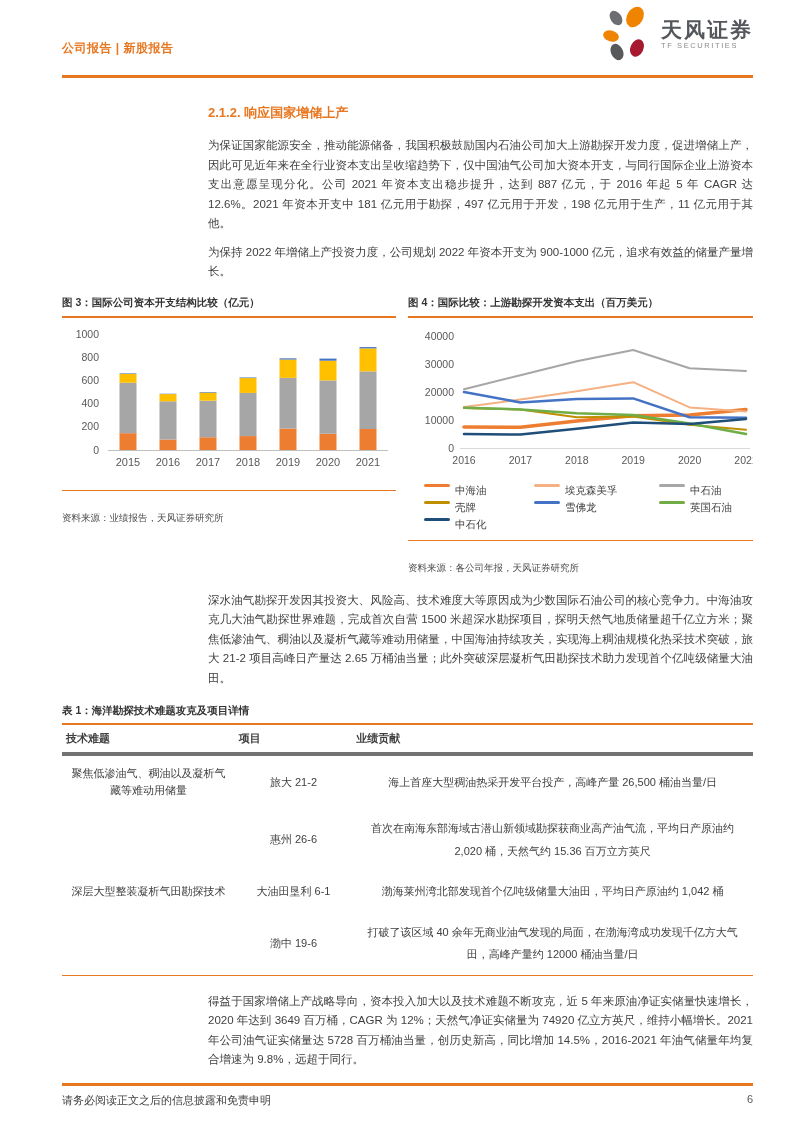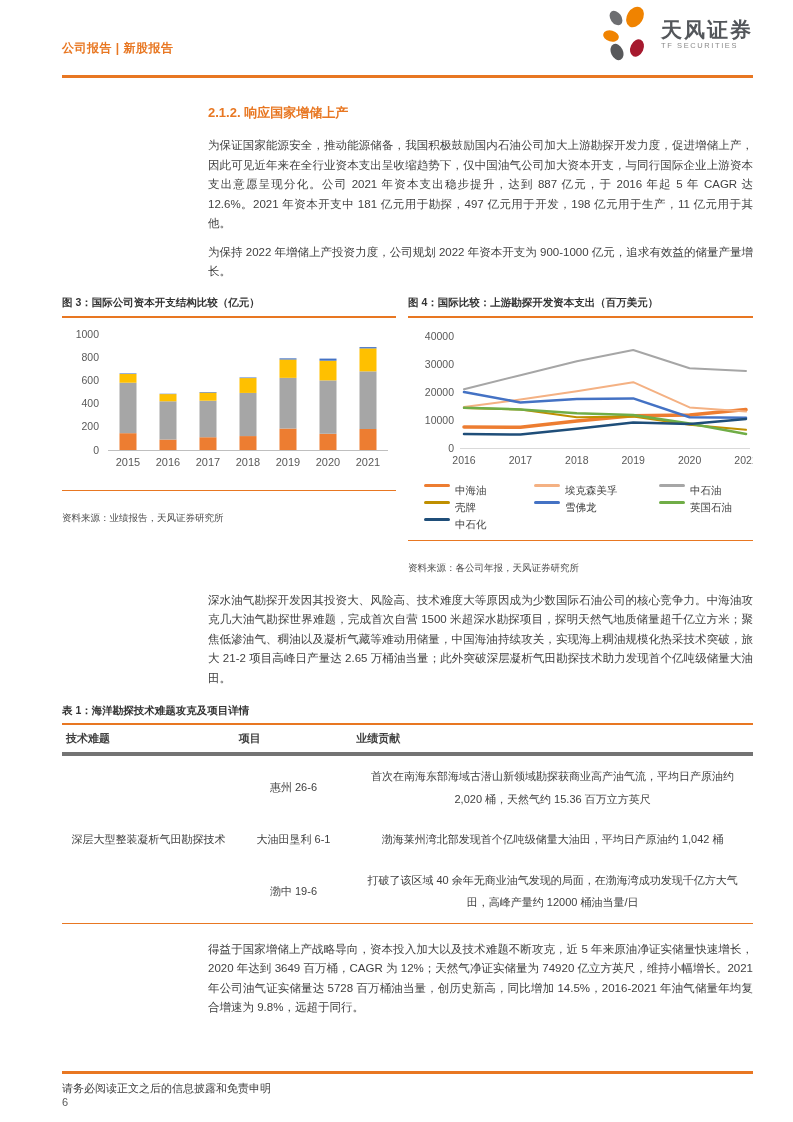--- a/index.html
+++ b/index.html
@@ -43,21 +43,21 @@
     border-bottom:4px solid #737373; text-align:left;
   }
   table.dt td { font-size:11px; color:#404040; text-align:center; vertical-align:middle; padding:9px 6px; }
   table.dt td.c1 { width:25%; line-height:1.55; }
   table.dt td.c2 { width:17%; }
   table.dt td.c3 { width:58%; line-height:2.05; }
   table.dt tbody { border-bottom:1.5px solid #E87722; }
   .tbl-src { font-size:9.5px; color:#4a4a4a; margin-top:5px; }
   
   .ftr { position:absolute; left:62px; right:40px; bottom:14px; border-top:3px solid #E87722; padding-top:7px;
-         display:flex; justify-content:space-between; font-size:11px; color:#404040;flex-direction:column; }
+         display:flex; justify-content:space-between; font-size:11px; color:#404040; }
   .ftr .pg { color:#595959; }
   svg text { font-family:"Liberation Sans","DejaVu Sans",sans-serif; }
 </style>
 </head>
 <body>
 
 <div class="page">
   <div class="inner">
 
     <div class="hdr">
@@ -206,20 +206,25 @@
       <table class="dt">
         <thead>
           <tr>
             <th>技术难题</th>
             <th>项目</th>
             <th>业绩贡献</th>
           </tr>
         </thead>
         <tbody>
           <tr>
+            <td class="c1">聚焦低渗油气、稠油以及凝析气藏等难动用储量</td>
+            <td class="c2">旅大 21-2</td>
+            <td class="c3">海上首座大型稠油热采开发平台投产，高峰产量 26,500 桶油当量/日</td>
+          </tr>
+          <tr>
             <td class="c1"></td>
             <td class="c2">惠州 26-6</td>
             <td class="c3">首次在南海东部海域古潜山新领域勘探获商业高产油气流，平均日产原油约 2,020 桶，天然气约 15.36 百万立方英尺</td>
           </tr>
           <tr>
             <td class="c1">深层大型整装凝析气田勘探技术</td>
             <td class="c2">大油田垦利 6-1</td>
             <td class="c3">渤海莱州湾北部发现首个亿吨级储量大油田，平均日产原油约 1,042 桶</td>
           </tr>
           <tr>

